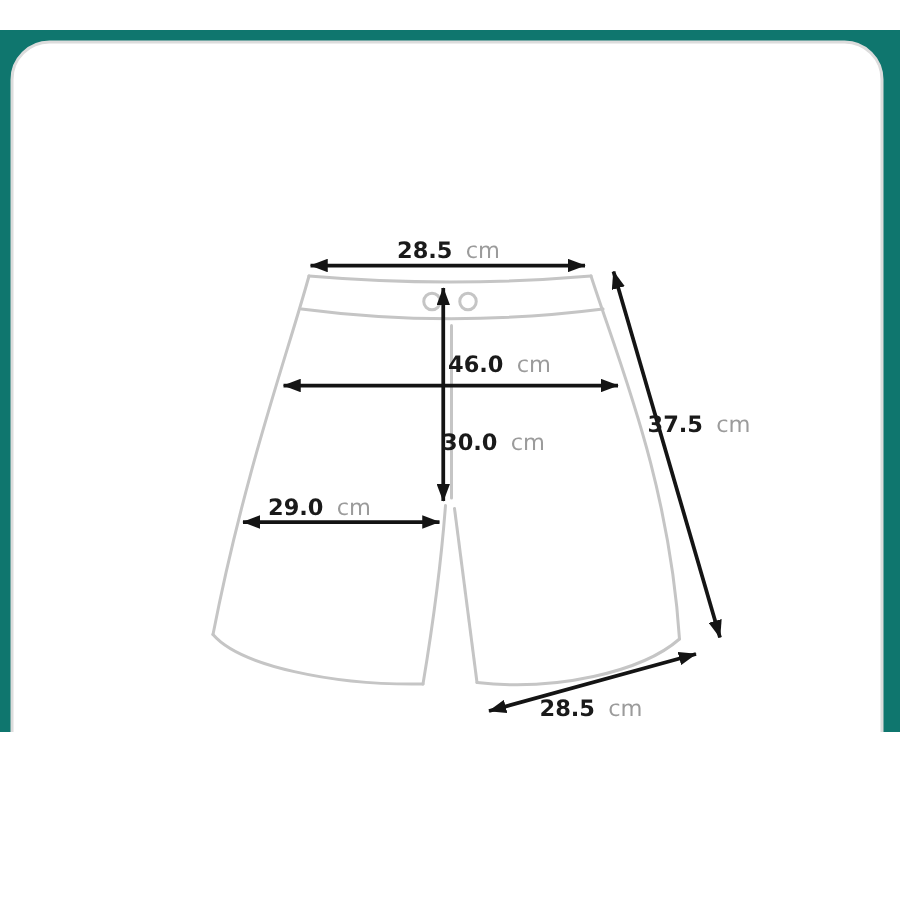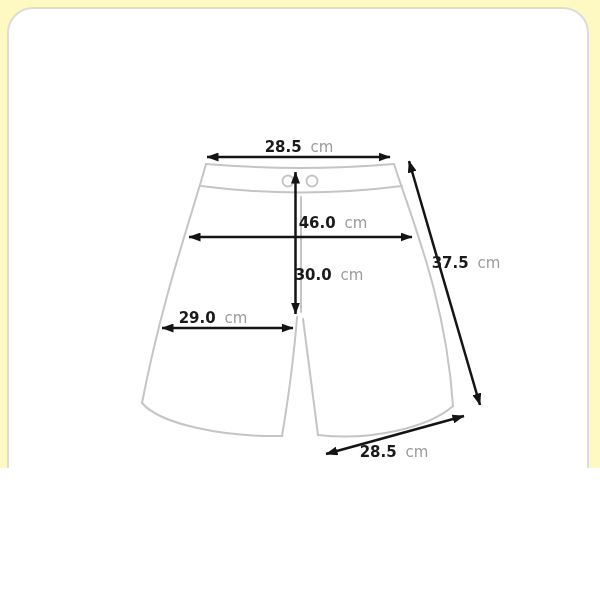--- a/index.html
+++ b/index.html
@@ -5,22 +5,23 @@
   html, body {
     margin: 0;
     padding: 0;
     background: #ffffff;
     font-family: "DejaVu Sans", "Liberation Sans", sans-serif;
   }
   .stage {
     position: relative;
     width: 600px;
     height: 468px;
-    background: #fef9c3;
+    background: #0f766e;
     overflow: hidden;
+    margin-top: 20px;
   }
   .card {
     position: absolute;
     left: 7px;
     top: 7px;
     width: 582px;
     height: 581px;
     border: 2px solid #dcdcdc;
     border-radius: 26px;
     background: #ffffff;

